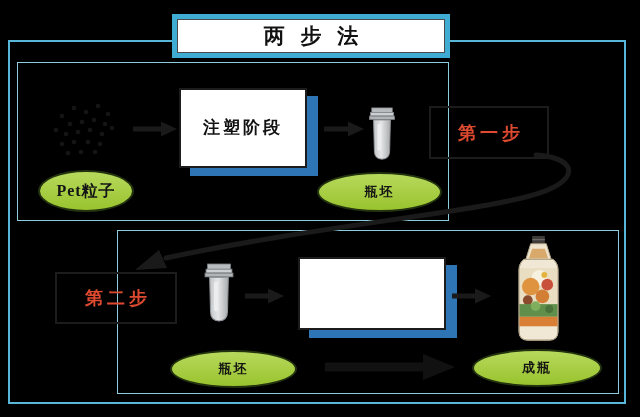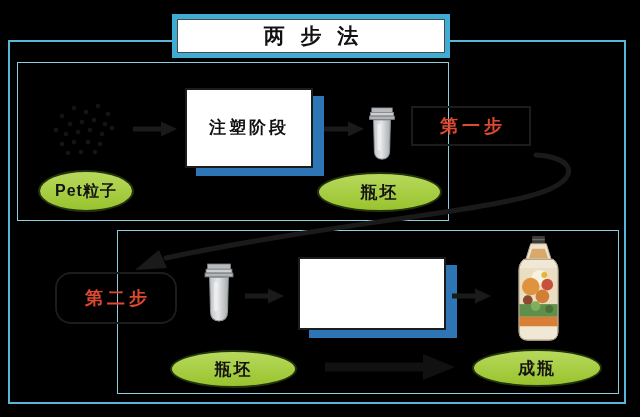--- a/index.html
+++ b/index.html
@@ -25,36 +25,36 @@
     flex:1; border:1px solid #4a4a4a; display:flex; align-items:center; justify-content:center;
     font-weight:bold; font-size:21px; color:#111; letter-spacing:5px; text-indent:5px;
   }
   .stage-box {
     position:absolute; background:#fff; border:2px solid #1c1c1c;
     box-shadow:11px 8px 0 #2E75B6; box-sizing:border-box;
     display:flex; flex-direction:column; align-items:center; justify-content:center;
     font-weight:bold; font-size:17px; color:#111; letter-spacing:3px; z-index:3;
     line-height:1.6;
   }
-  #stage1 { left:185px; top:88px; width:128px; height:80px; }
+  #stage1 { left:179px; top:88px; width:128px; height:80px; }
   #stage2 { left:298px; top:257px; width:148px; height:73px; }
   .step-box {
     position:absolute; border:2px solid #1c1c1c; background:transparent;
     display:flex; align-items:center; justify-content:center; box-sizing:border-box;
     color:#DD4A30; font-weight:bold; font-size:18px; letter-spacing:4px; text-indent:4px; z-index:2;
   }
-  #step1-box { left:411px; top:106px; width:120px; height:40px; }
-  #step2-box { left:55px; top:272px; width:122px; height:52px;border-radius:16px; }
+  #step1-box { left:429px; top:106px; width:120px; height:53px; }
+  #step2-box { left:55px; top:272px; width:122px; height:52px; }
   .ellipse {
     position:absolute; background:linear-gradient(#b7d95c,#99c32e);
     border:2px solid #23330f; border-radius:50%; box-sizing:border-box;
     display:flex; align-items:center; justify-content:center;
-    font-weight:bold; font-size:17px; letter-spacing:2px; color:#141414; z-index:2;
+    font-weight:bold; font-size:13px; letter-spacing:2px; color:#141414; z-index:2;
   }
-  #pet-ellipse      { left:38px;  top:170px; width:96px;  height:42px; font-size:16px; letter-spacing:1px; }
+  #pet-ellipse      { left:38px;  top:170px; width:96px;  height:42px; font-size:16px; letter-spacing:1px;font-family:Liberation Serif, serif; }
   #preform1-ellipse { left:317px; top:172px; width:125px; height:40px; }
   #preform2-ellipse { left:170px; top:350px; width:127px; height:38px; }
   #bottle-ellipse   { left:472px; top:349px; width:130px; height:38px; }
   svg.gfx { position:absolute; left:0; top:0; z-index:5; pointer-events:none; }
 </style>
 </head>
 <body>
 
 <div class="canvas">
 

